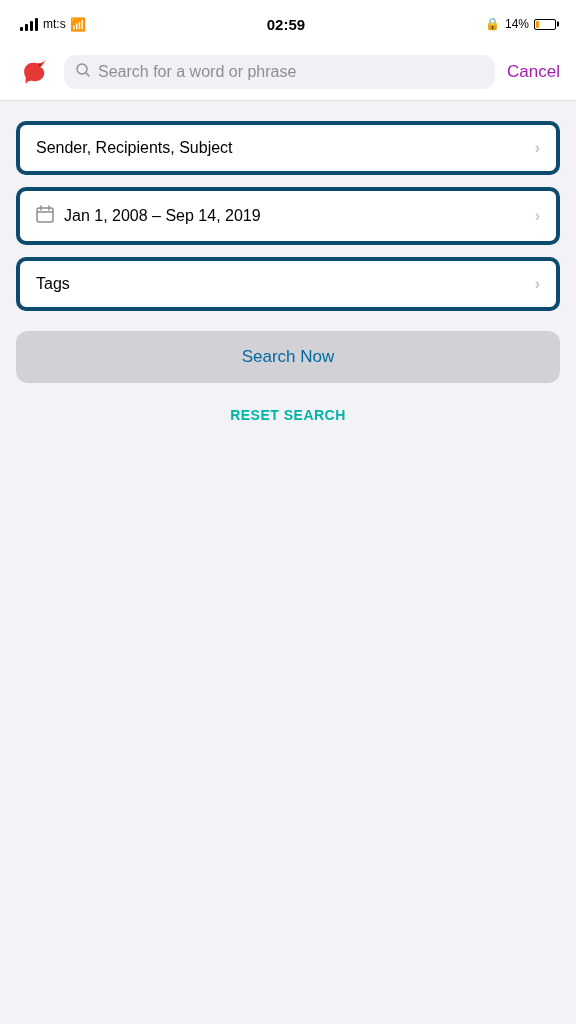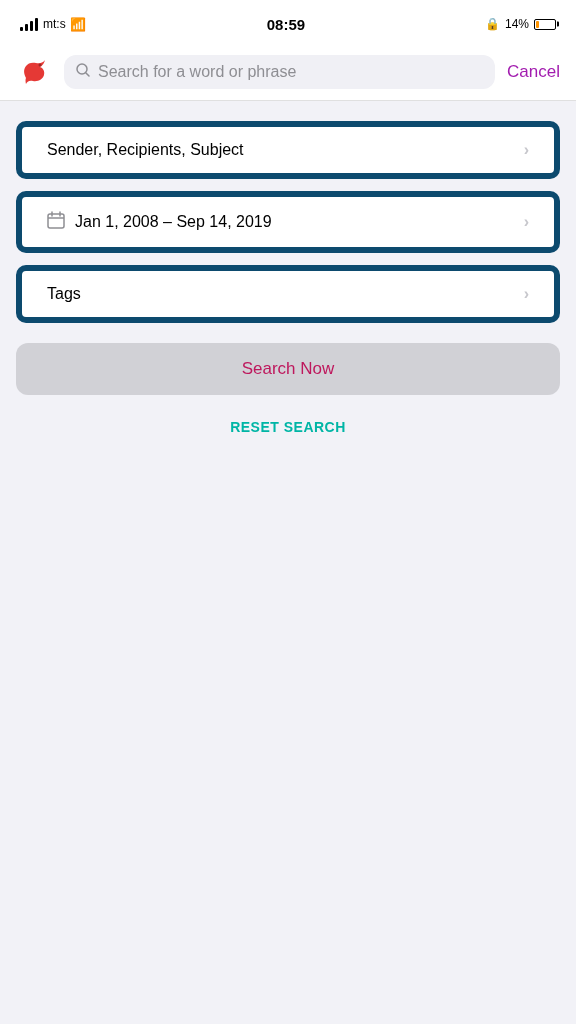--- a/index.html
+++ b/index.html
@@ -156,23 +156,23 @@
       display: flex;
       flex-direction: column;
       gap: 12px;
     }
 
     
     .filter-row {
       display: flex;
       align-items: center;
       background-color: #ffffff;
-      border: 6px solid #0c4a6e;
+      border: 4px solid #0c4a6e;
       border-radius: 10px;
-      padding: 14px 25px;
+      padding: 14px 16px;
       cursor: pointer;
     }
 
     .filter-row-icon {
       margin-right: 10px;
       color: #8e8e93;
       font-size: 16px;
     }
 
     .filter-row-label {
@@ -189,21 +189,21 @@
     }
 
     
     .search-now-btn {
       width: 100%;
       background-color: #d1d1d6;
       border: none;
       border-radius: 12px;
       padding: 16px;
       font-size: 17px;
-      color: #be185d;
+      color: #0369a1;
       cursor: not-allowed;
       margin-top: 8px;
       font-weight: 400;
     }
 
     
     .reset-search-btn {
       text-align: center;
       color: #00b5a5;
       font-size: 14px;
@@ -230,21 +230,21 @@
   <div class="status-left">
     <div class="signal-bars">
       <div class="signal-bar" style="height:4px;"></div>
       <div class="signal-bar" style="height:7px;"></div>
       <div class="signal-bar" style="height:10px;"></div>
       <div class="signal-bar" style="height:13px;"></div>
     </div>
     <span class="carrier-text">mt:s</span>
     <span class="wifi-icon">📶</span>
   </div>
-  <div class="status-center">08:59</div>
+  <div class="status-center">02:59</div>
   <div class="status-right">
     <span>🔒</span>
     <span>14%</span>
     <div class="battery-icon">
       <div class="battery-fill"></div>
     </div>
   </div>
 </div>
 
 <div class="header">

